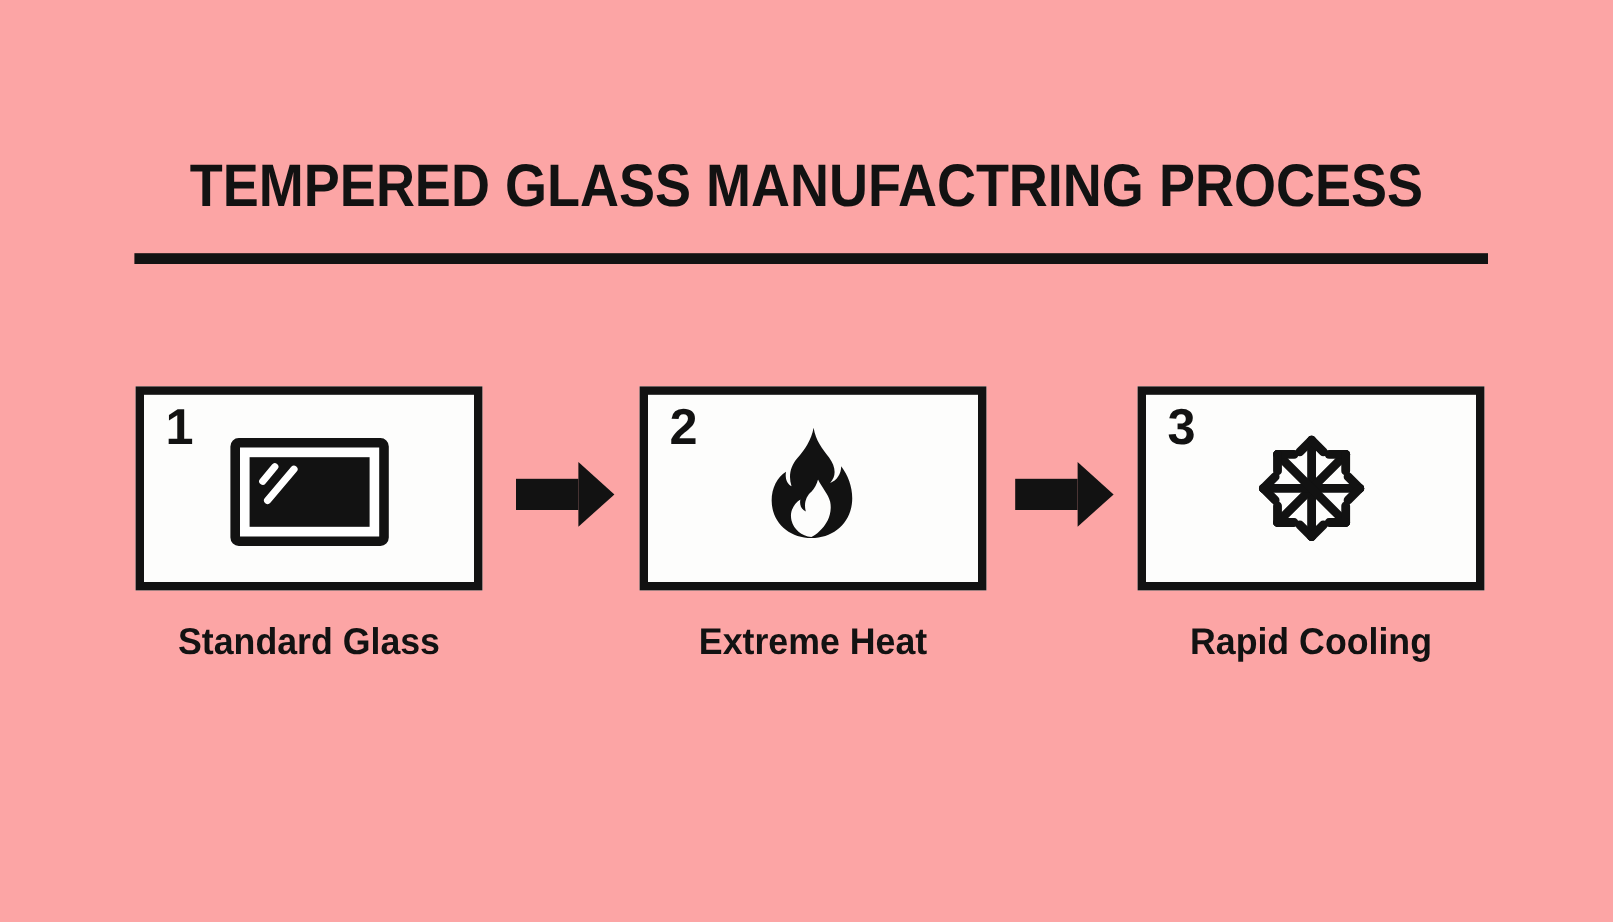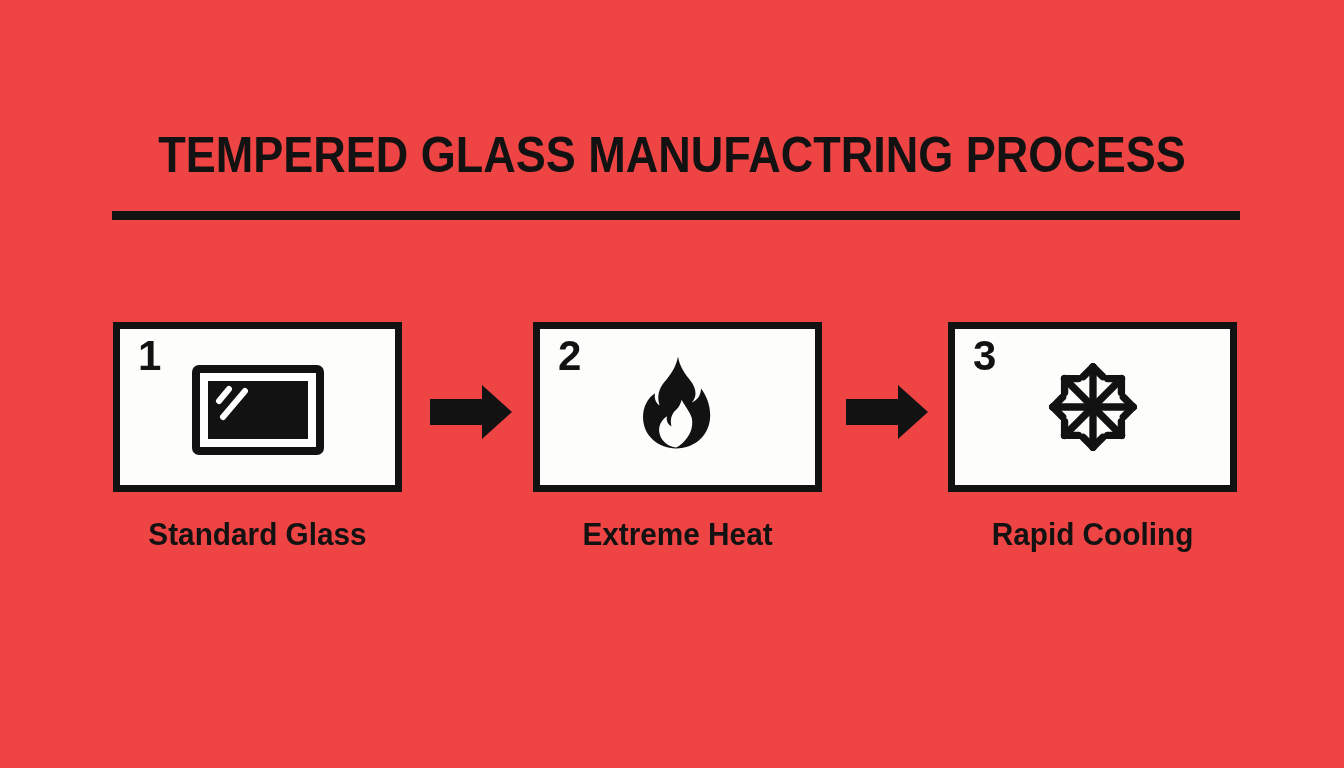--- a/index.html
+++ b/index.html
@@ -7,21 +7,21 @@
   body {
     font-family: "Liberation Sans", sans-serif;
     background: #fafaf8;
     color: #121212;
     overflow: hidden;
   }
   .canvas {
     position: relative;
     width: 1344px;
     height: 768px;
-    background: #ef4444;
+    background: #fca5a5;
   }
   .title {
     position: absolute;
     left: 0; right: 0;
     top: 126px;
     text-align: center;
     font-size: 50px;
     font-weight: bold;
     letter-spacing: 0px;
     white-space: nowrap;

